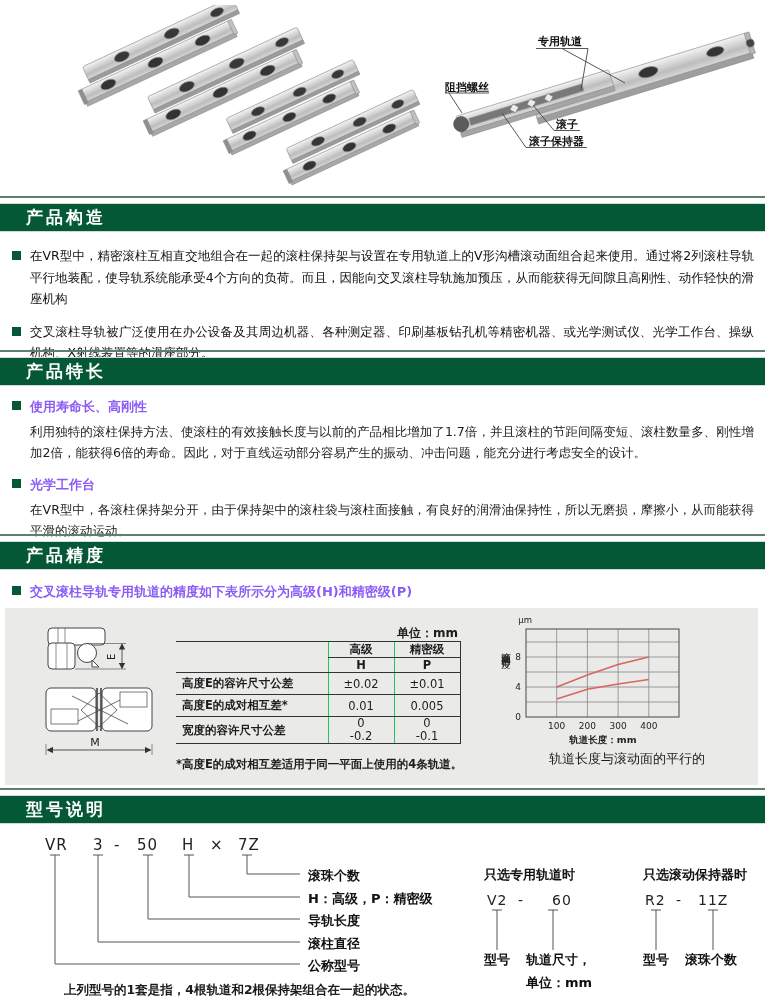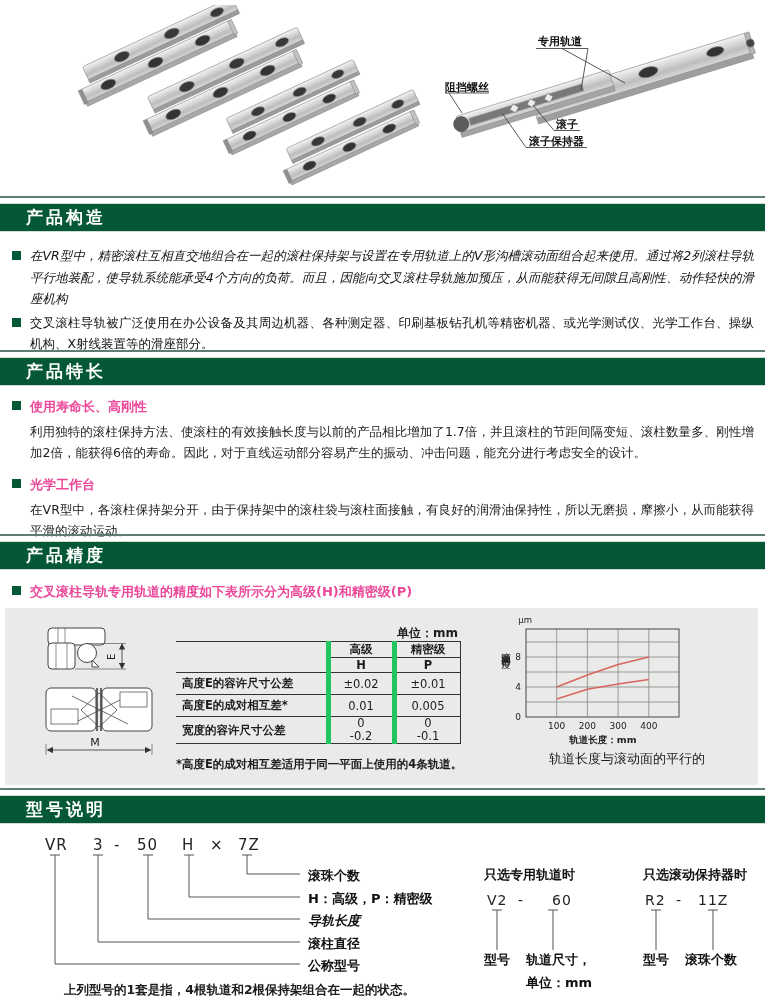--- a/index.html
+++ b/index.html
@@ -20,37 +20,37 @@
     background:#045835;
     box-shadow:0 0 0 1px #cfdcd2;
     color:#ffffff; font-size:17px; font-weight:bold;
     letter-spacing:3px; line-height:27px; padding-left:26px;
   }
 
   
   .bullet-row { display:flex; gap:9px; }
   .bullet-sq { flex:none; width:9px; height:9px; background:#045835; margin-top:6px; }
   .para { font-size:12.5px; line-height:21.5px; text-align:justify; color:#111; font-weight:500; }
-  .feat-head { font-size:13px; font-weight:bold; color:#ec4899; }
+  .feat-head { font-size:13px; font-weight:bold; color:#8b5cf6; }
   .feat-body { margin:6px 0 13px 18px; font-size:12.5px; line-height:20.5px; text-align:justify; font-weight:500; }
 
   
   .gray-box { position:absolute; left:5px; top:608px; width:753px; height:177px; background:#eaeae8; }
   .unit-label { position:absolute; left:330px; top:625px; width:128px; text-align:right; font-size:12px; font-weight:bold; }
 
   table.prec { position:absolute; left:176px; top:641px; border-collapse:collapse; table-layout:fixed; }
   table.prec td { font-size:11.5px; text-align:center; vertical-align:middle; padding:0 2px; }
   table.prec col.c0 { width:152px; } table.prec col.c1, table.prec col.c2 { width:66px; }
   table.prec tr.h1 td { border-top:1.4px solid #333; font-weight:bold; height:15px; }
   table.prec tr.h1 td.v { border-bottom:1px solid #333; }
   table.prec tr.h2 td { font-weight:bold; height:15px; border-bottom:1.4px solid #333; }
   table.prec td.empty { border-bottom:1.4px solid #333; }
   table.prec tr.r td { border-bottom:1.4px solid #333; height:22px; }
   table.prec tr.r td.lbl { text-align:left; font-weight:bold; padding-left:6px; }
-  table.prec td.v { border-left:5px solid #22c55e; }
+  table.prec td.v { border-left:1px solid #22c55e; }
   table.prec td.vr { border-right:1px solid #333; }
   table.prec td.stack { white-space:pre-line; line-height:1.15; height:27px; }
   .footnote { position:absolute; left:176px; top:757px; font-size:11.5px; font-weight:bold; }
 
   .chart-ylabel {
     position:absolute; left:499px; top:645px;
     writing-mode:vertical-rl; text-orientation:upright;
     font-size:9.5px; letter-spacing:1px; color:#222; font-weight:500;
   }
   .chart-caption { position:absolute; left:505px; top:750px; width:200px; text-align:right; font-size:13px; font-weight:normal; }
@@ -176,21 +176,21 @@
   <text x="98" y="33" font-size="11" font-weight="bold" fill="#111">专用轨道</text>
   <text x="5" y="78.5" font-size="11" font-weight="bold" fill="#111">阻挡螺丝</text>
   <text x="116" y="116" font-size="11" font-weight="bold" fill="#111">滚子</text>
   <text x="89" y="133" font-size="11" font-weight="bold" fill="#111">滚子保持器</text>
 </svg>
 
 <div class="section-rule" style="top:196px;"></div>
 <div class="section-bar" style="top:204px;">产品构造</div>
 
 <div class="abs" style="left:12px;top:245px;width:742px;">
-  <div class="bullet-row" style="margin-bottom:2px;font-style:italic;">
+  <div class="bullet-row" style="margin-bottom:11px;">
     <span class="bullet-sq"></span>
     <p class="para" style="flex:1">在VR型中，精密滚柱互相直交地组合在一起的滚柱保持架与设置在专用轨道上的V形沟槽滚动面组合起来使用。通过将2列滚柱导轨平行地装配，使导轨系统能承受4个方向的负荷。而且，因能向交叉滚柱导轨施加预压，从而能获得无间隙且高刚性、动作轻快的滑座机构</p>
   </div>
   <div class="bullet-row">
     <span class="bullet-sq"></span>
     <p class="para" style="flex:1">交叉滚柱导轨被广泛使用在办公设备及其周边机器、各种测定器、印刷基板钻孔机等精密机器、或光学测试仪、光学工作台、操纵机构、X射线装置等的滑座部分。</p>
   </div>
 </div>
 
 <div class="section-rule" style="top:350px;"></div>
@@ -358,21 +358,21 @@
       <line x1="553" y1="82" x2="553" y2="122"></line>
     <line x1="651" y1="82" x2="661" y2="82"></line>
       <line x1="656" y1="82" x2="656" y2="122"></line>
     <line x1="708" y1="82" x2="718" y2="82"></line>
       <line x1="713" y1="82" x2="713" y2="122"></line>
   </g>
 </svg>
 
 <div class="model-label" style="left:308px;top:867px;">滚珠个数</div>
 <div class="model-label" style="left:308px;top:890px;">H：高级，P：精密级</div>
-<div class="model-label" style="left:308px;top:912px;font-style:italic;">导轨长度</div>
+<div class="model-label" style="left:308px;top:912px;">导轨长度</div>
 <div class="model-label" style="left:308px;top:935px;">滚柱直径</div>
 <div class="model-label" style="left:308px;top:957px;">公称型号</div>
 
 <div class="sub-head" style="left:484px;top:866px;">只选专用轨道时</div>
 <span class="code-part-sm" style="left:487px;top:892px;">V2</span>
 <span class="code-part-sm" style="left:518px;top:892px;">-</span>
 <span class="code-part-sm" style="left:552px;top:892px;">60</span>
 <div class="model-label" style="left:484px;top:951px;">型号</div>
 <div class="model-label" style="left:526px;top:951px;">轨道尺寸，</div>
 <div class="model-label" style="left:526px;top:974px;">单位：mm</div>

